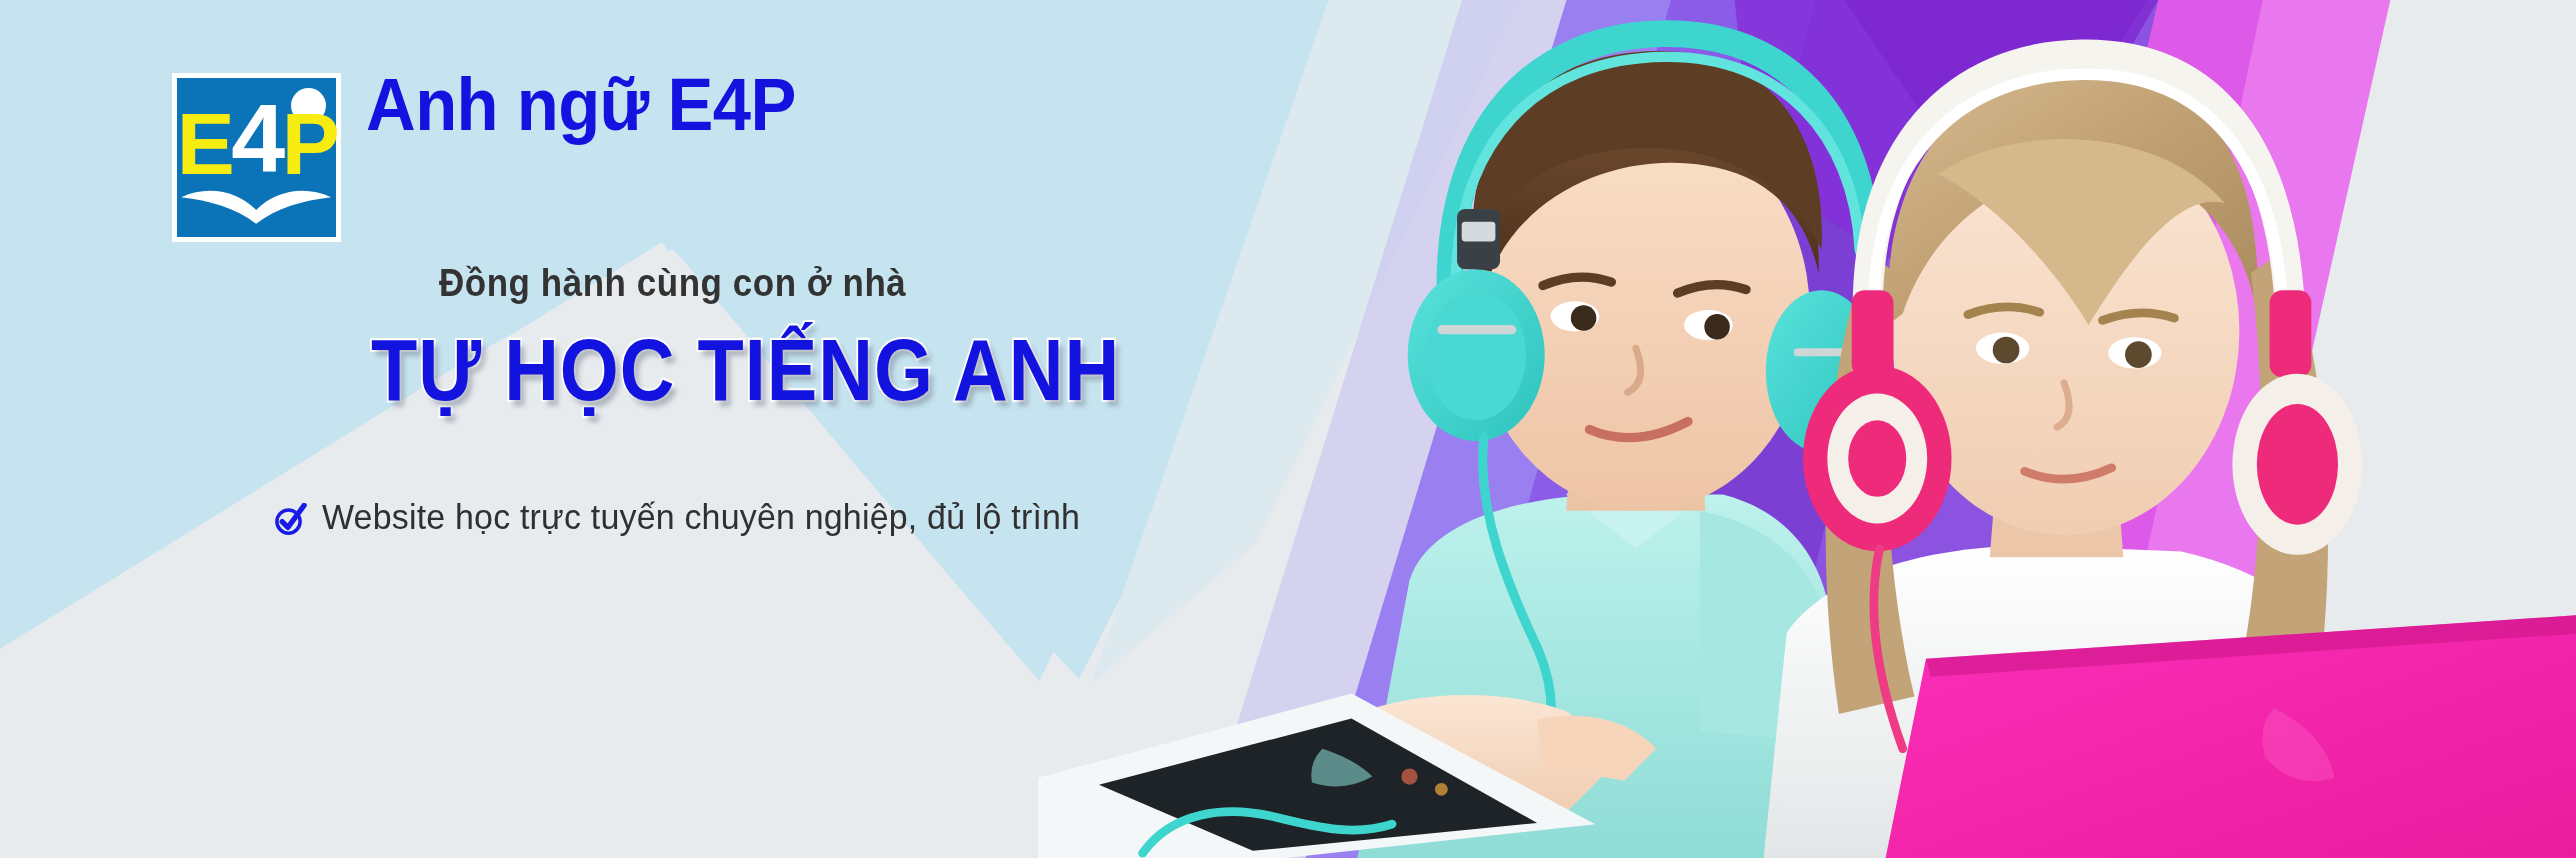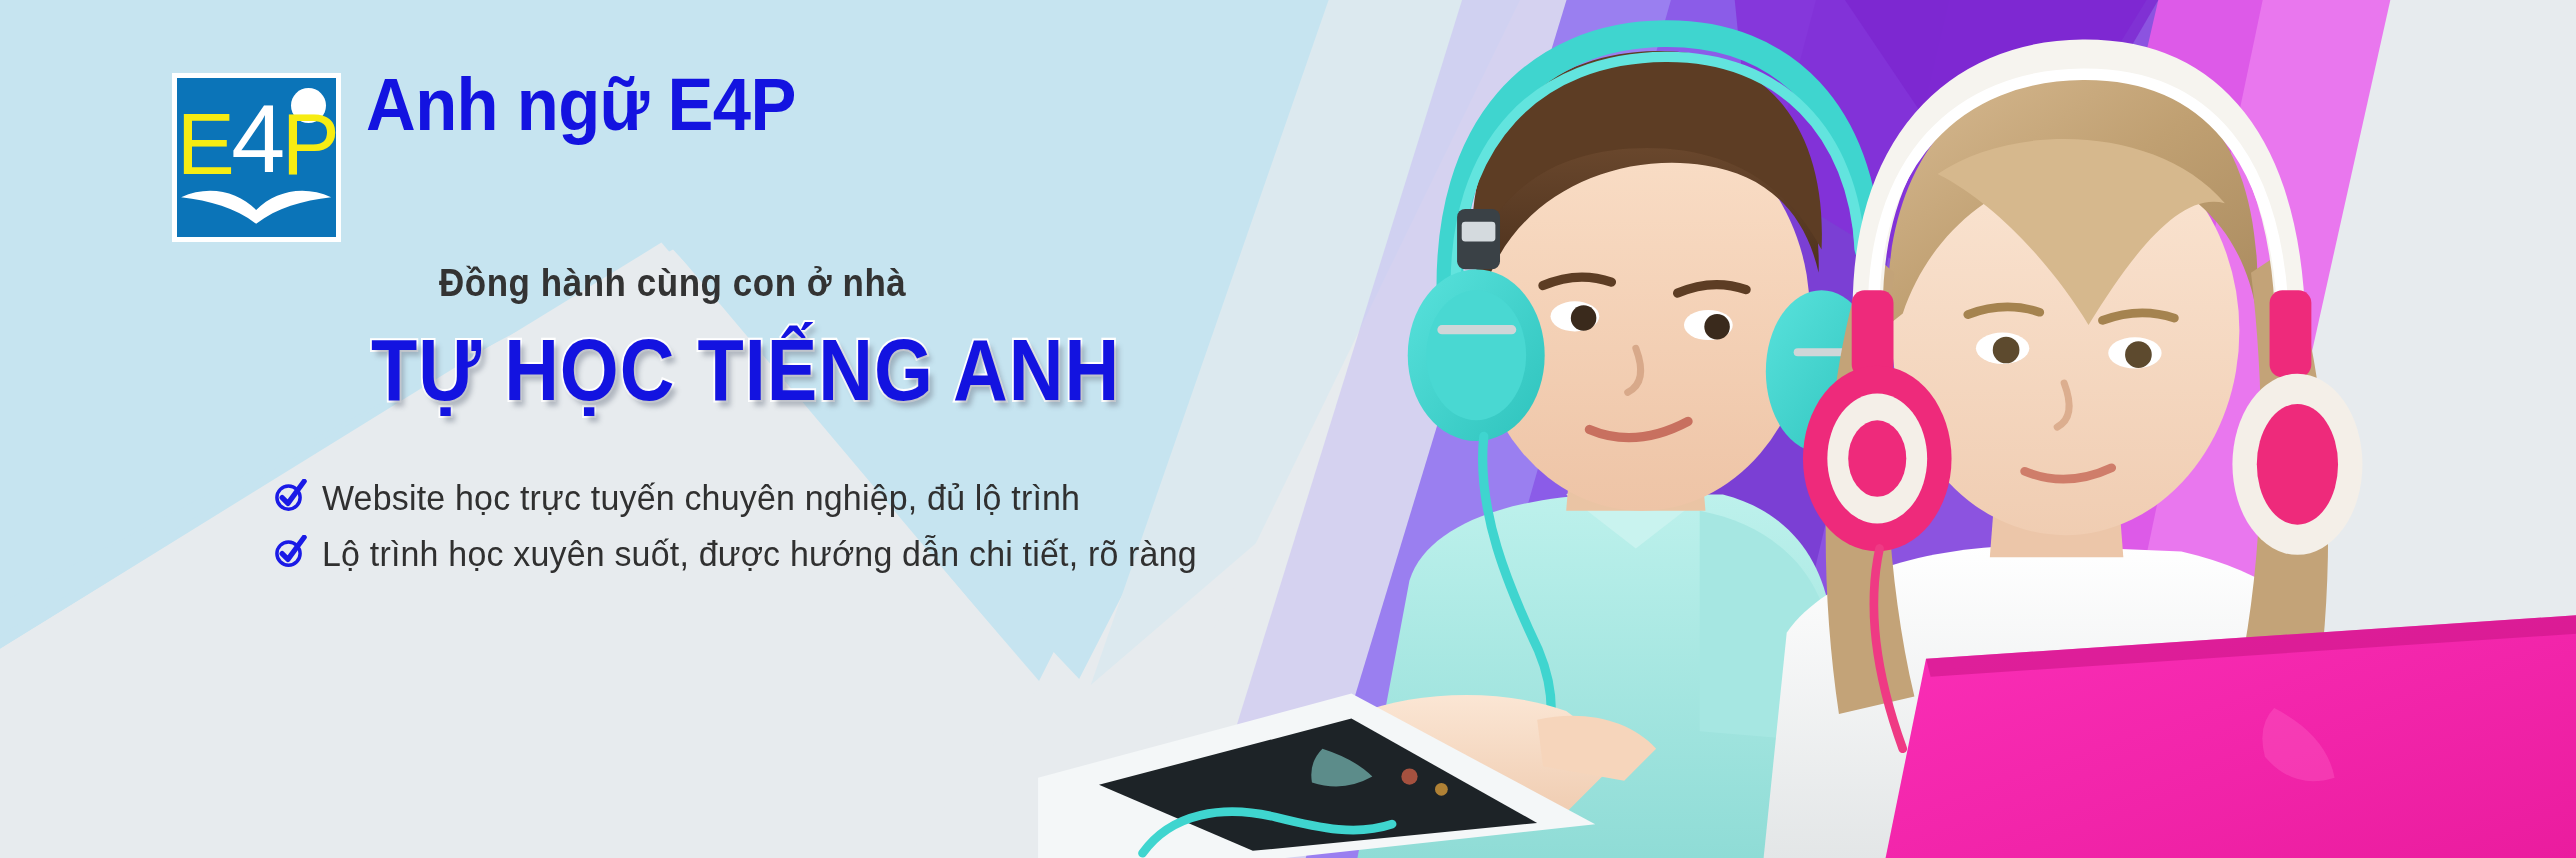--- a/index.html
+++ b/index.html
@@ -27,21 +27,21 @@
   }
   #logo-sun{
     position:absolute;right:15px;top:15px;
     width:35px;height:35px;border-radius:50%;
     background:#ffffff;
   }
   #logo-letters{
     position:absolute;left:0;right:0;top:24.4px;
     text-align:center;
     font-family:"Liberation Sans", sans-serif;
-    font-weight:normal;
+    font-weight:bold;
     font-size:87px;
     line-height:87px;
     letter-spacing:-3.5px;
     color:#f7ec12;
     white-space:nowrap;
   }
   #logo-letters .four{color:#ffffff;position:relative;top:-2.3px;font-size:97px;}
   #logo-bird{
     position:absolute;left:8.1px;right:8.1px;bottom:17.4px;height:45px;
   }
@@ -89,21 +89,21 @@
     -webkit-text-stroke:4.1px #ffffff;
     paint-order:stroke fill;
     text-shadow:5.2px 5.8px 5.8px rgba(110,120,135,0.45);
   }
 
   
   #bullets{
     position:absolute;left:274px;top:479px;
   }
   .bullet{
-    display:flex;align-items:flex-start;
+    display:flex;align-items:flex-end;
     height:56px;
     white-space:nowrap;
   }
   .bullet .check{
     width:32.5px;height:32.5px;flex:0 0 32.5px;
     margin-right:15px;
     display:block;
   }
   .bullet .btext{
     font-family:"Liberation Sans", sans-serif;
@@ -298,24 +298,17 @@
 
     <div class="bullet">
       <svg class="check" viewBox="0 0 56 56" aria-hidden="true">
         <circle cx="25" cy="32" r="20" fill="none" stroke="#1a1ae6" stroke-width="6"></circle>
         <path d="M14,32 L24,42 L52,4" fill="none" stroke="#1a1ae6" stroke-width="9" stroke-linecap="round" stroke-linejoin="round"></path>
       </svg>
       <span class="btext">Website học trực tuyến chuyên nghiệp, đủ lộ trình</span>
     </div>
 
 
-    <div class="bullet">
-      <svg class="check" viewBox="0 0 56 56" aria-hidden="true">
-        <circle cx="25" cy="32" r="20" fill="none" stroke="#1a1ae6" stroke-width="6"></circle>
-        <path d="M14,32 L24,42 L52,4" fill="none" stroke="#1a1ae6" stroke-width="9" stroke-linecap="round" stroke-linejoin="round"></path>
-      </svg>
-      <span class="btext">Lộ trình học xuyên suốt, được hướng dẫn chi tiết, rõ ràng</span>
-    </div>
 
   </div>
 
 </div>
 
 
 </body></html>

